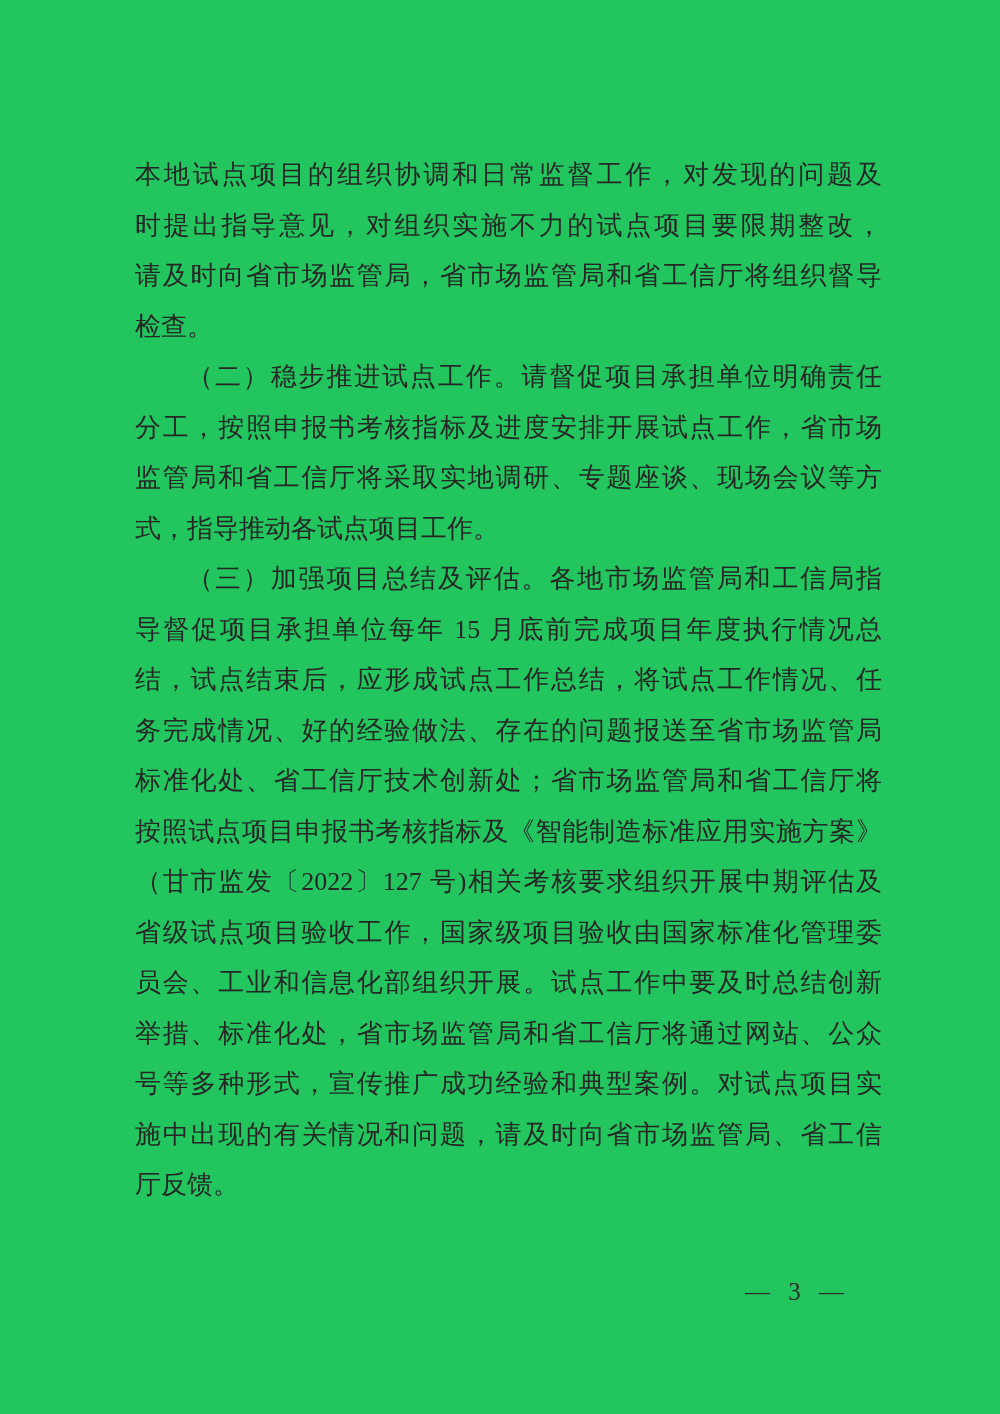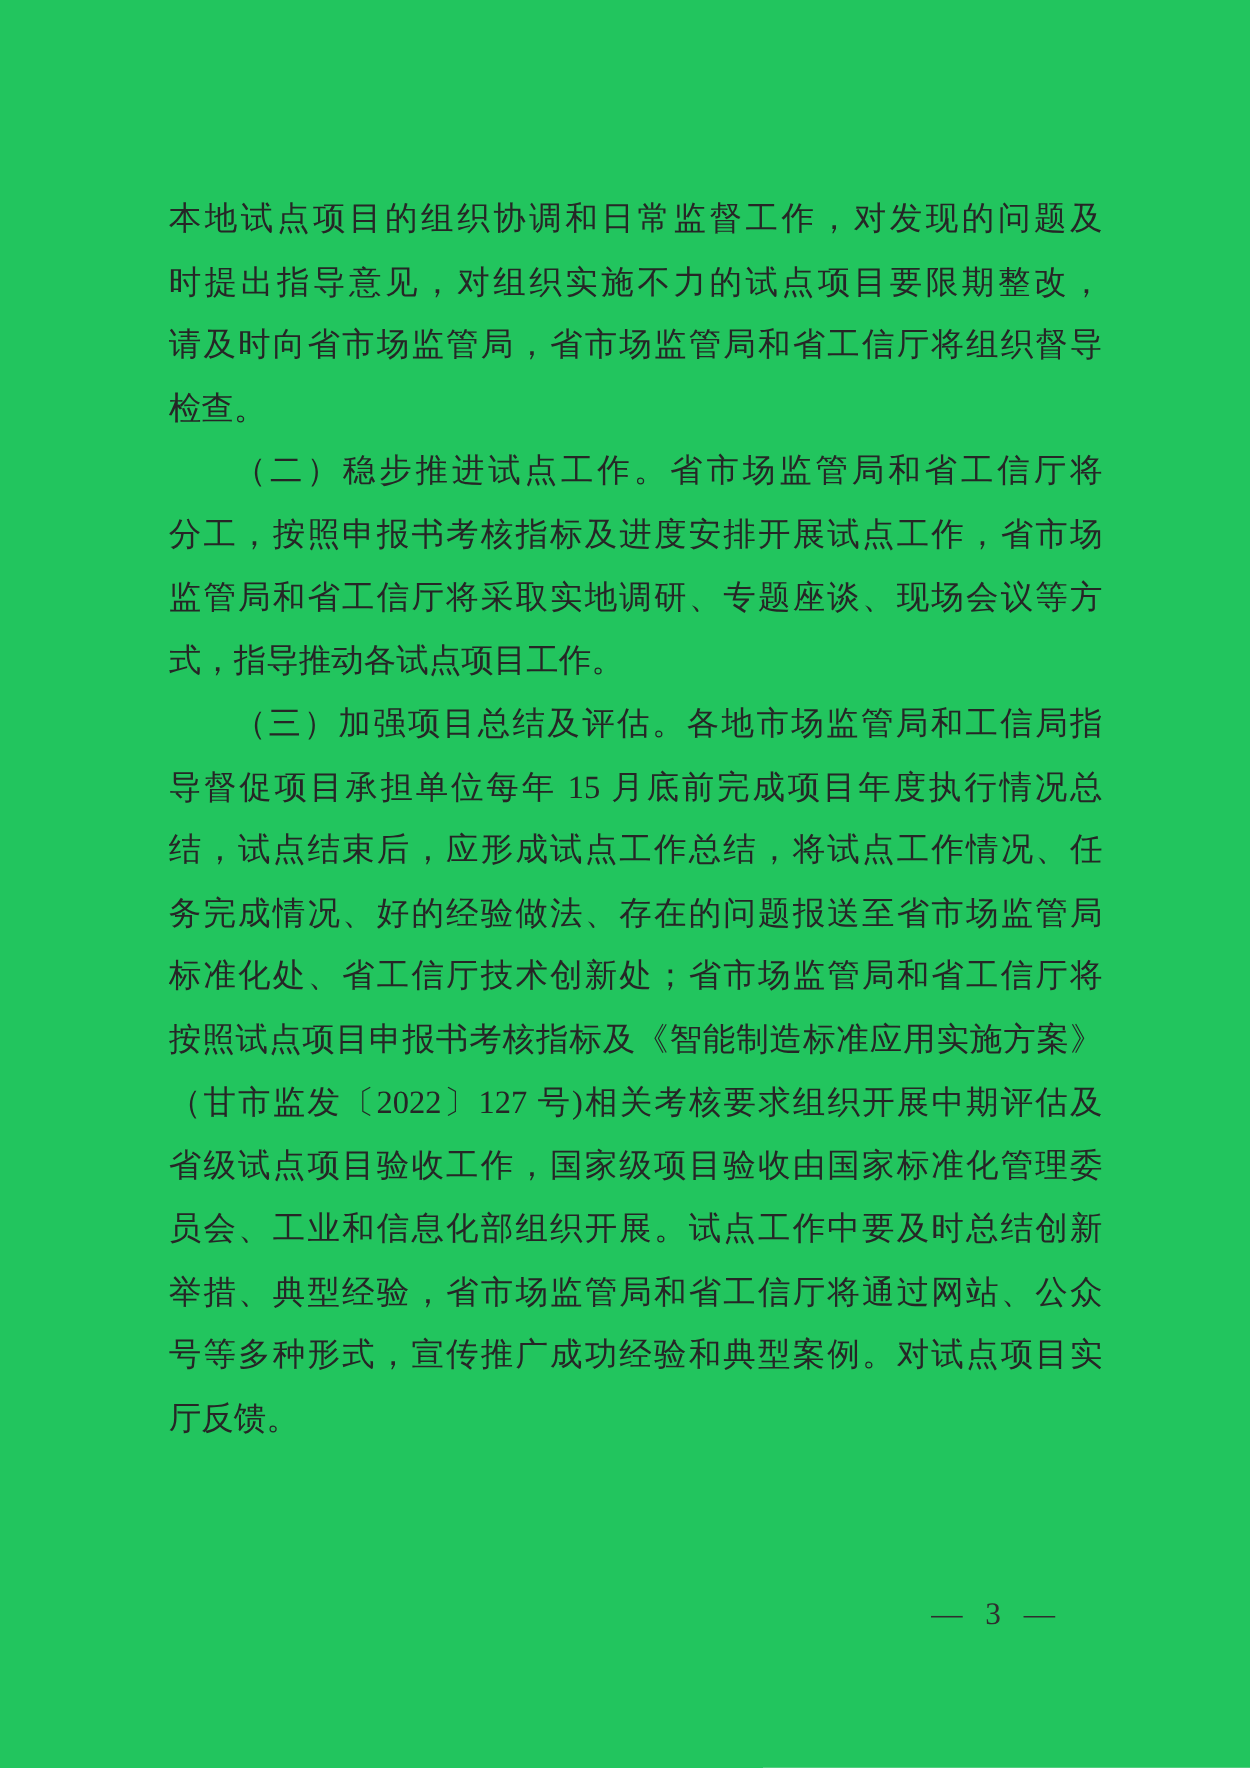--- a/index.html
+++ b/index.html
@@ -56,31 +56,32 @@
 </style>
 </head>
 <body>
 
 <div class="page">
   <div class="text-block" id="text-block">
       <div class="line"><span>本地试点项目的组织协调和日常监督工作，对发现的问题及</span></div>
       <div class="line"><span>时提出指导意见，对组织实施不力的试点项目要限期整改，</span></div>
       <div class="line"><span>请及时向省市场监管局，省市场监管局和省工信厅将组织督导</span></div>
       <div class="line left"><span>检查。</span></div>
-      <div class="line indent"><b>（二）稳步推进试点工作。</b><span>省市场监管局和省工信厅将</span></div>
+      <div class="line indent"><b>（二）稳步推进试点工作。</b><span>请督促项目承担单位明确责任</span></div>
       <div class="line"><span>分工，按照申报书考核指标及进度安排开展试点工作，省市场</span></div>
       <div class="line"><span>监管局和省工信厅将采取实地调研、专题座谈、现场会议等方</span></div>
       <div class="line left"><span>式，指导推动各试点项目工作。</span></div>
       <div class="line indent"><b>（三）加强项目总结及评估。</b><span>各地市场监管局和工信局指</span></div>
       <div class="line"><span>导督促项目承担单位每年 15 月底前完成项目年度执行情况总</span></div>
       <div class="line"><span>结，试点结束后，应形成试点工作总结，将试点工作情况、任</span></div>
       <div class="line"><span>务完成情况、好的经验做法、存在的问题报送至省市场监管局</span></div>
       <div class="line"><span>标准化处、省工信厅技术创新处；省市场监管局和省工信厅将</span></div>
       <div class="line"><span>按照试点项目申报书考核指标及《智能制造标准应用实施方案》</span></div>
       <div class="line"><span>（甘市监发〔2022〕127 号)相关考核要求组织开展中期评估及</span></div>
       <div class="line"><span>省级试点项目验收工作，国家级项目验收由国家标准化管理委</span></div>
       <div class="line"><span>员会、工业和信息化部组织开展。试点工作中要及时总结创新</span></div>
-      <div class="line"><span>举措、典型经验，省市场监管局和省工信厅将通过网站、公众</span></div>
+      <div class="line"><span>举措、标准化处，省市场监管局和省工信厅将通过网站、公众</span></div>
       <div class="line"><span>号等多种形式，宣传推广成功经验和典型案例。对试点项目实</span></div>
+      <div class="line"><span>施中出现的有关情况和问题，请及时向省市场监管局、省工信</span></div>
       <div class="line left"><span>厅反馈。</span></div>
     </div>
   <div class="page-number">— 3 —</div>
 </div>
 
 </body></html>

